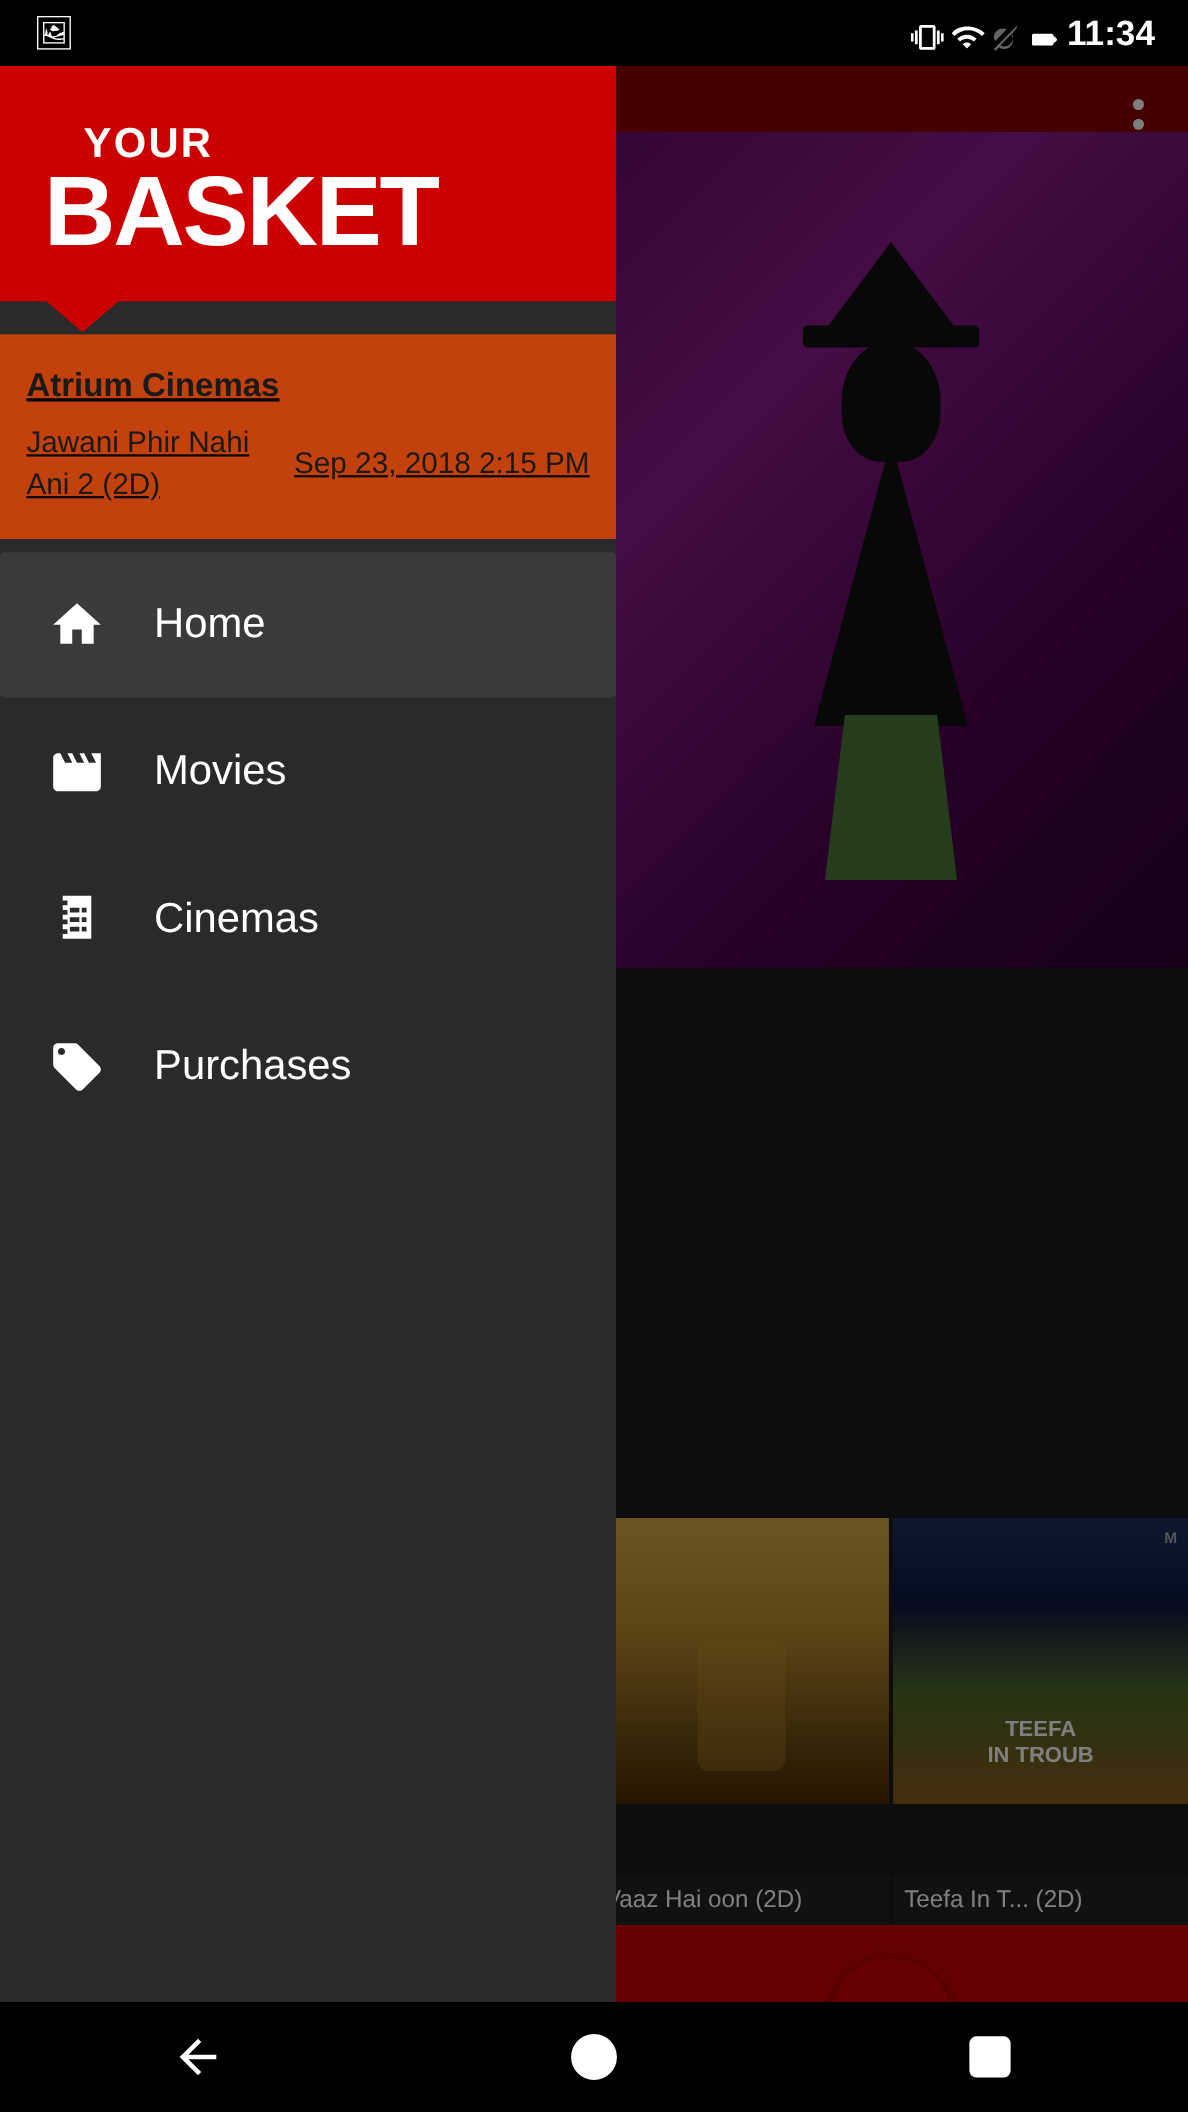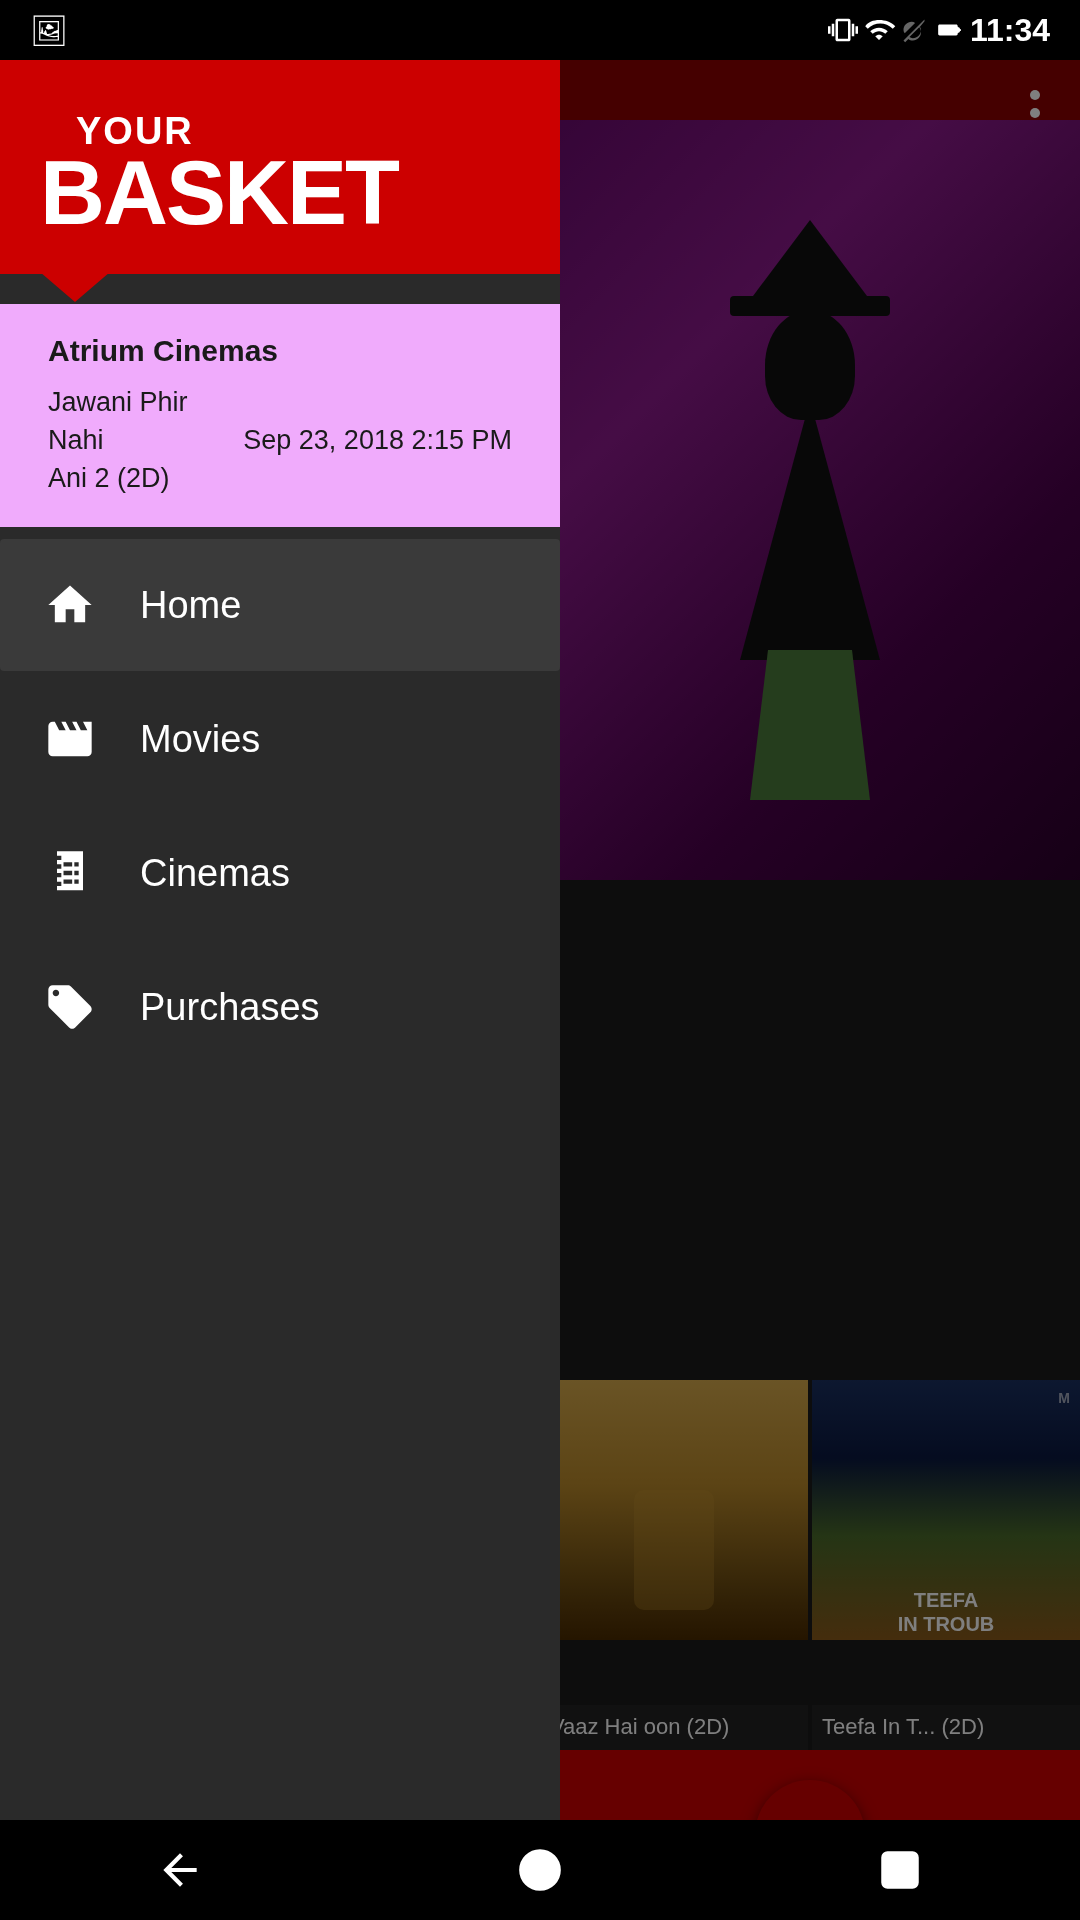--- a/index.html
+++ b/index.html
@@ -27,21 +27,21 @@
       z-index: 100;
     }
 
     .status-bar-left {
       display: flex;
       align-items: center;
     }
 
     .status-bar-right {
       display: flex;
-      align-items: center;
+      align-items: flex-end;
       gap: 4px;
       text-decoration: underline;
     }
 
     .status-time {
       color: white;
       font-size: 32px;
       font-weight: bold;
     }
 
@@ -262,23 +262,24 @@
       left: 40px;
       width: 0;
       height: 0;
       border-left: 35px solid transparent;
       border-right: 35px solid transparent;
       border-top: 30px solid #cc0000;
     }
 
     
     .drawer-cinema-info {
-      background: #f0abfc;
-      padding: 30px 48px;
+      background: #c2410c;
+      padding: 30px 24px;
       margin-top: 30px;
+      text-decoration: underline;
     }
 
     .cinema-name {
       color: #1a1a1a;
       font-size: 30px;
       font-weight: 600;
       margin-bottom: 16px;
     }
 
     .cinema-details {
@@ -430,21 +431,21 @@
       <div class="thumbnail thumbnail-1">
         <div style="width:100%; height:100%; background:linear-gradient(180deg, #d4a84b 0%, #b8882a 40%, #6a4a10 80%, #4a2a00 100%); position:relative; overflow:hidden;">
           <div style="position:absolute; bottom:30px; left:50%; transform:translateX(-50%); text-align:center;">
             <div style="width:80px; height:120px; background:rgba(200,150,50,0.3); border-radius:10px; margin: 0 auto;"></div>
           </div>
         </div>
       </div>
       <div class="thumbnail thumbnail-2">
         <div style="width:100%; height:100%; background:linear-gradient(180deg, #1a3060 0%, #0a1840 30%, #4a6a2a 60%, #8a5a1a 100%); position:relative; overflow:hidden;">
           <div style="position:absolute; top:10px; right:10px; color:rgba(255,255,255,0.6); font-size:14px; font-weight:bold;">M</div>
-          <div style="position:absolute; bottom:4px; color:white; font-size:20px; font-weight:900; text-align:center; width:100%; padding:0 10px; line-height:1.2;">TEEFA<br>IN TROUB</div>
+          <div style="position:absolute; bottom:32px; color:white; font-size:20px; font-weight:900; text-align:center; width:100%; padding:0 10px; line-height:1.2;">TEEFA<br>IN TROUB</div>
         </div>
       </div>
     </div>
 
     <div class="bg-movie-titles">
       <div class="movie-title-label">
         <span>Vaaz Hai
 oon (2D)</span>
       </div>
       <div class="movie-title-label">

